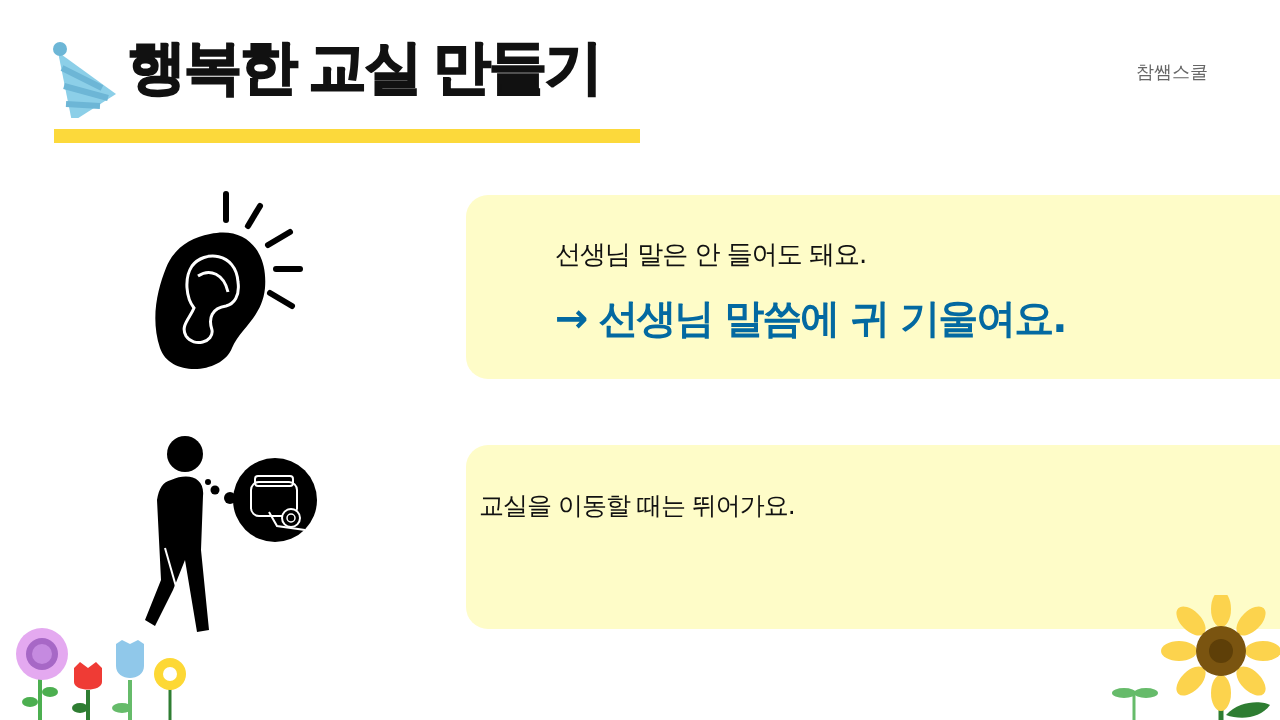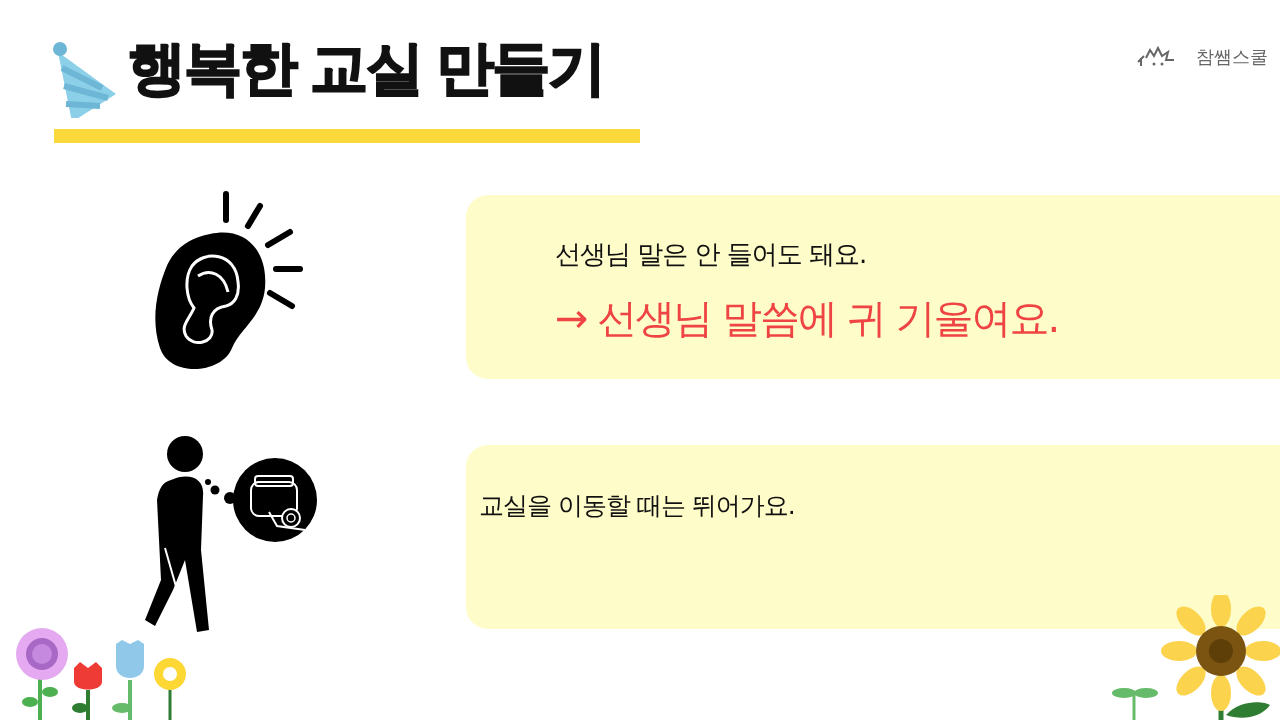--- a/index.html
+++ b/index.html
@@ -4,46 +4,46 @@
 <style>
   html, body { margin: 0; padding: 0; }
   body {
     width: 1280px; height: 720px; position: relative; overflow: hidden;
     background: #ffffff;
     font-family: "DejaVu Sans", "Liberation Sans", sans-serif;
   }
   .party-hat { position: absolute; left: 50px; top: 38px; width: 72px; height: 80px; }
   .title {
     position: absolute; left: 128px; top: 28px;
-    font-family: Liberation Sans, sans-serif; font-weight: bold;
+    font-family: Liberation Serif, serif; font-weight: bold;
     font-size: 58px; letter-spacing: -2px; color: #111;
     line-height: 80px; -webkit-text-stroke: 2px #111;
   }
   .underline-bar {
     position: absolute; left: 54px; top: 129px; width: 586px; height: 14px;
     background: #fcd93b;
   }
   .logo {
     position: absolute; left: 1136px; top: 42px; height: 30px;
-    display: flex; align-items: center; gap: 18px; color: #666;
+    display: flex; align-items: center; gap: 18px; color: #666; flex-direction: column;
   }
   .logo-text { font-size: 18px; color: #666; font-family: "DejaVu Sans", sans-serif; }
 
   .card {
     position: absolute; left: 443px; width: 870px; height: 184px;
     background: #fefcc8; border-radius: 22px; margin-left: 23px;
   }
   .card1 { top: 195px; }
   .card2 { top: 445px; text-align: right; }
   .card .before {
     position: absolute; font-size: 26px; color: #111; letter-spacing: -1px;
     font-family: "DejaVu Sans", sans-serif; white-space: nowrap;
   }
   .card .after {
-    position: absolute; font-size: 40px; color: #ef4444; font-weight: normal;
+    position: absolute; font-size: 40px; color: #0369a1; font-weight: bold;
     letter-spacing: -2px; font-family: "DejaVu Sans", sans-serif; white-space: nowrap;
   }
   .card1 .before { left: 89px; top: 42px; }
   .card1 .after { left: 89px; top: 96px; }
   .card2 .before { left: 13px; top: 44px; font-size: 25px; }
   .card2 .after { left: 13px; top: 100px; font-size: 39px; }
 
   .ear-icon { position: absolute; left: 150px; top: 188px; width: 160px; height: 190px; }
   .walker-icon { position: absolute; left: 135px; top: 430px; width: 190px; height: 215px; }
 

